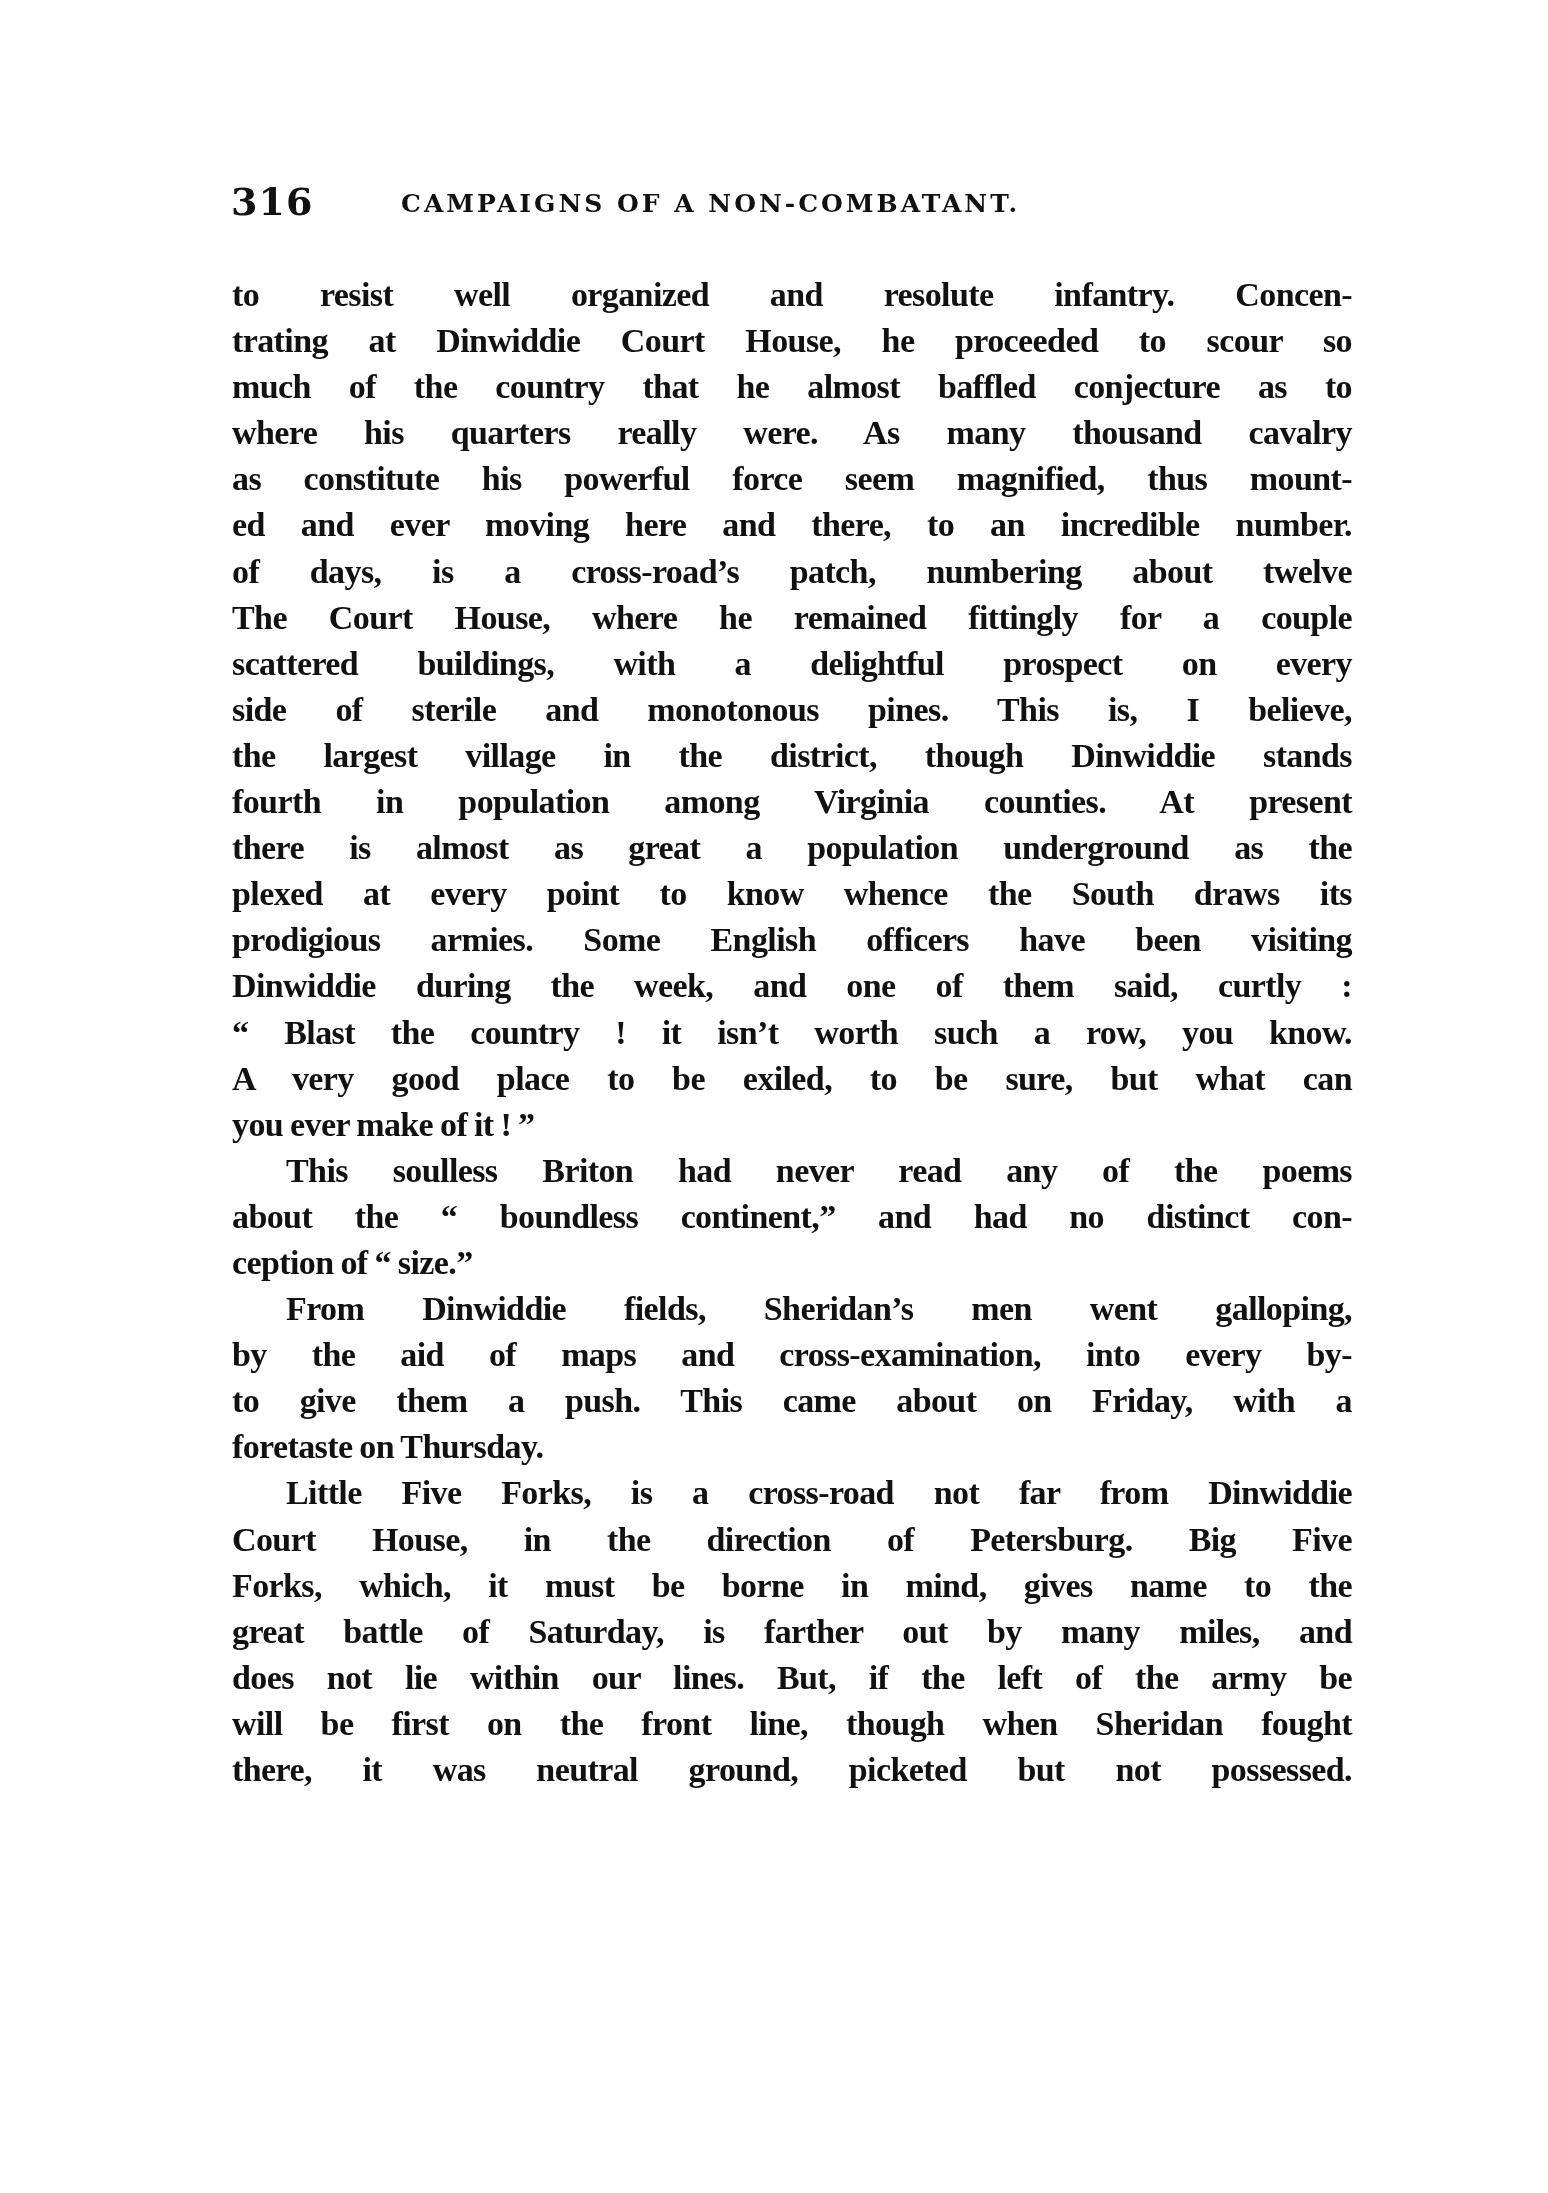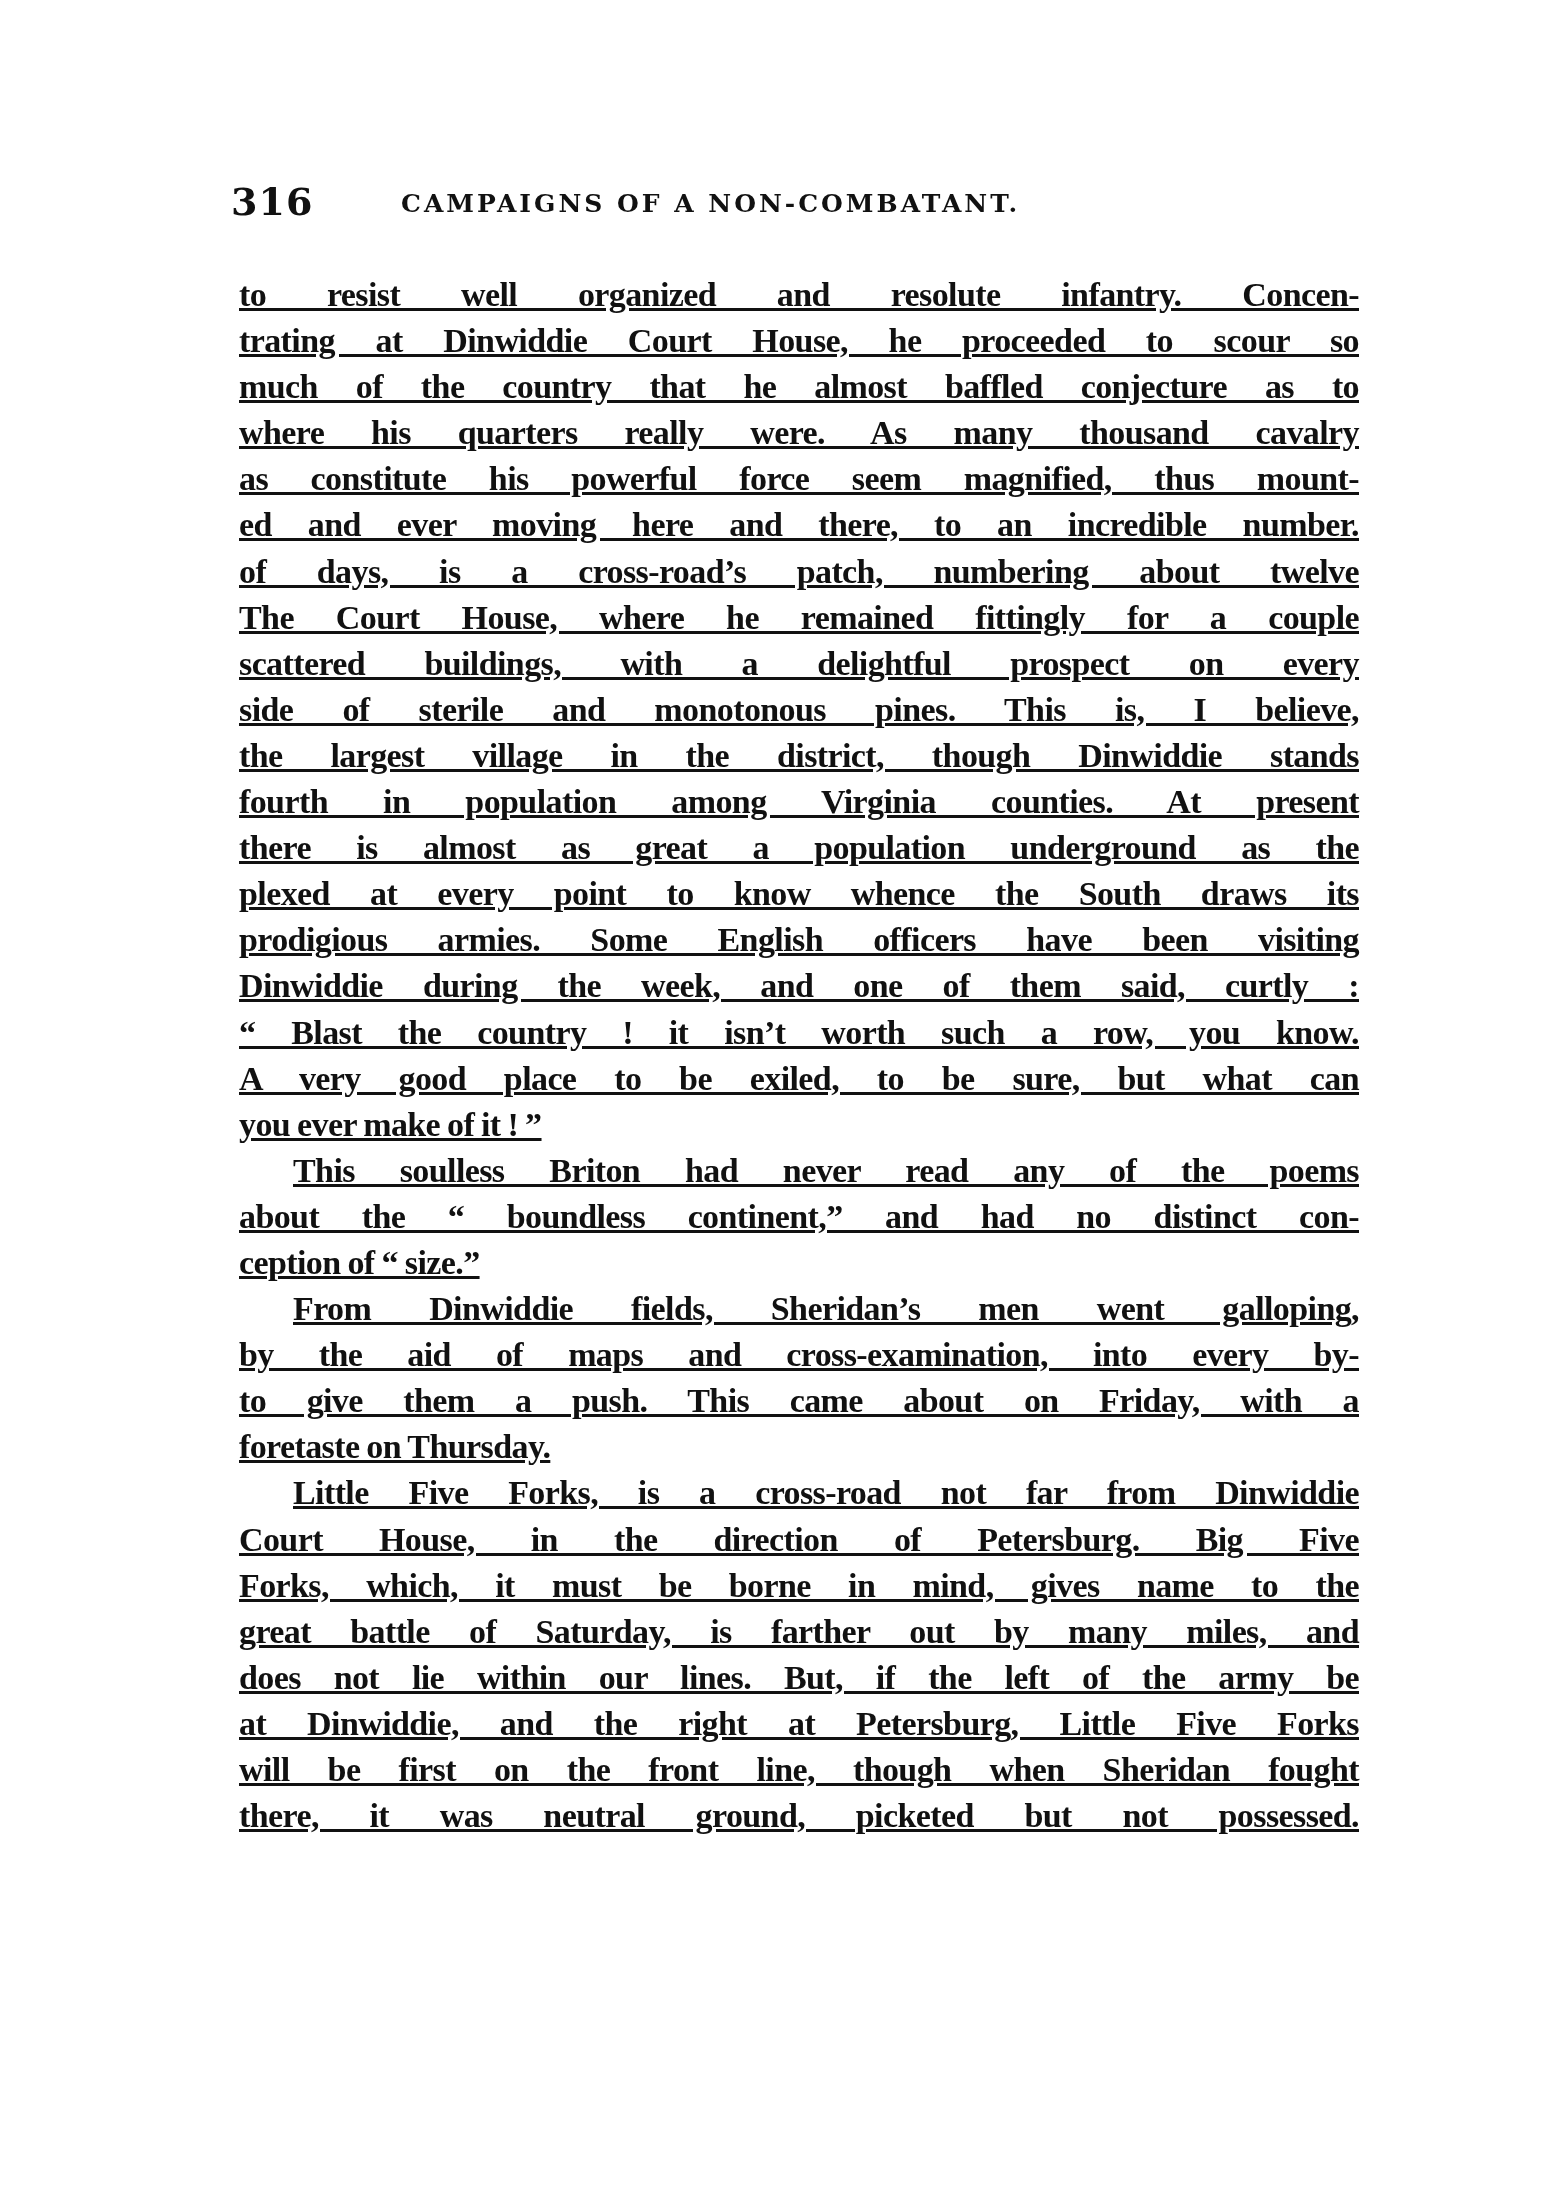--- a/index.html
+++ b/index.html
@@ -15,21 +15,21 @@
   .page-number {
     position: absolute; left: 0; top: 0;
     font-size: 38px; line-height: 48px; font-weight: bold; letter-spacing: 1px;
   }
   .running-title {
     position: absolute; left: 170px; top: 6px;
     font-size: 25px; line-height: 40px; letter-spacing: 3px;
     font-variant: small-caps; text-transform: uppercase; font-weight: bold; text-align: right;
   }
   .body-text {
-    position: absolute; left: 239px; top: 272px; width: 1120px; text-decoration: underline;
+    position: absolute; left: 232px; top: 272px; width: 1120px;
   }
   .line {
     height: 46.1px; line-height: 46.1px;
     font-size: 34px; white-space: nowrap;
     text-align: justify; text-align-last: justify;
     letter-spacing: -0.6px; word-spacing: -1px;
     font-family: "Liberation Serif", "DejaVu Serif", serif;
     font-weight: bold;
   }
   .line.indent { padding-left: 54px; }
@@ -68,17 +68,16 @@
       <div class="line last">ception of “ size.”</div>
       <div class="line indent">From Dinwiddie fields, Sheridan’s men went galloping,</div>
       <div class="line">by the aid of maps and cross-examination, into every by-</div>
       <div class="line">to give them a push. This came about on Friday, with a</div>
       <div class="line last">foretaste on Thursday.</div>
       <div class="line indent">Little Five Forks, is a cross-road not far from Dinwiddie</div>
       <div class="line">Court House, in the direction of Petersburg. Big Five</div>
       <div class="line">Forks, which, it must be borne in mind, gives name to the</div>
       <div class="line">great battle of Saturday, is farther out by many miles, and</div>
       <div class="line">does not lie within our lines. But, if the left of the army be</div>
-      <div class="line">at Dinwiddie, and the right at Petersburg, Little Five Forks</div>
       <div class="line">will be first on the front line, though when Sheridan fought</div>
       <div class="line">there, it was neutral ground, picketed but not possessed.</div>
     </div>
 </div>
 
 </body></html>

